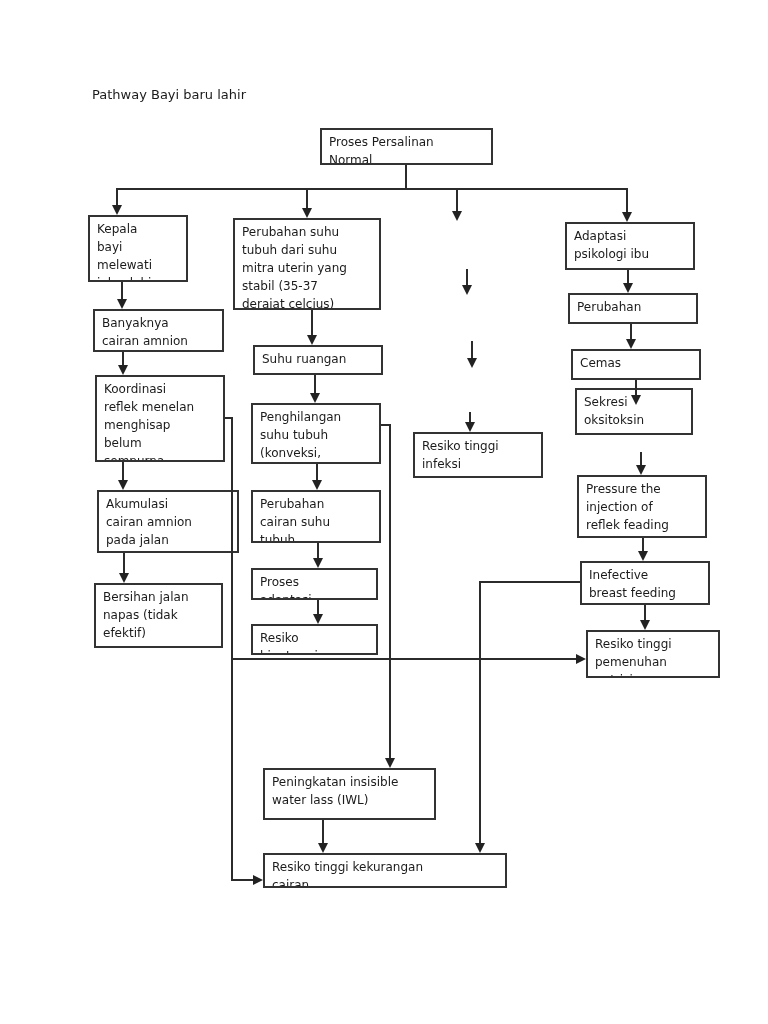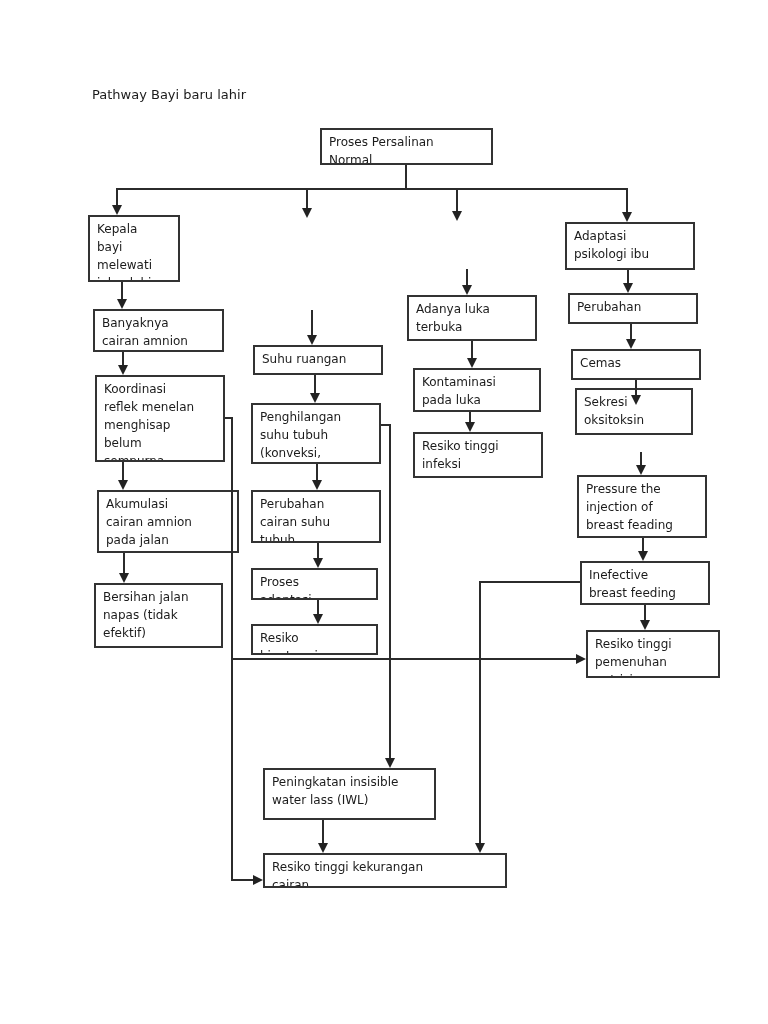--- a/index.html
+++ b/index.html
@@ -21,21 +21,21 @@
 
 <div id="page">
 
   <div id="doc-title">Pathway Bayi baru lahir</div>
 
   <div class="node" style="left:320px;top:128px;width:173px;height:37px">
     <span class="ln">Proses Persalinan</span>
     <span class="ln">Normal</span>
   </div>
 
-  <div class="node" style="left:88px;top:215px;width:92px;height:67px">
+  <div class="node" style="left:88px;top:215px;width:100px;height:67px">
     <span class="ln">Kepala</span>
     <span class="ln">bayi</span>
     <span class="ln">melewati</span>
     <span class="ln">jalan lahir</span>
   </div>
 
   <div class="node" style="left:93px;top:309px;width:131px;height:43px">
     <span class="ln">Banyaknya</span>
     <span class="ln">cairan amnion</span>
     <span class="ln">intra uterin</span>
@@ -54,20 +54,27 @@
     <span class="ln">cairan amnion</span>
     <span class="ln">pada jalan</span>
   </div>
 
   <div class="node" style="left:94px;top:583px;width:129px;height:65px">
     <span class="ln">Bersihan jalan</span>
     <span class="ln">napas (tidak</span>
     <span class="ln">efektif)</span>
   </div>
 
+  <div class="node" style="left:233px;top:218px;width:148px;height:92px">
+    <span class="ln">Perubahan suhu</span>
+    <span class="ln">tubuh dari suhu</span>
+    <span class="ln">mitra uterin yang</span>
+    <span class="ln">stabil (35-37</span>
+    <span class="ln">derajat celcius)</span>
+  </div>
 
   <div class="node" style="left:253px;top:345px;width:130px;height:30px">
     <span class="ln">Suhu ruangan</span>
   </div>
 
   <div class="node" style="left:251px;top:403px;width:130px;height:61px">
     <span class="ln">Penghilangan</span>
     <span class="ln">suhu tubuh</span>
     <span class="ln">(konveksi,</span>
     <span class="ln">radiasi)</span>
@@ -93,29 +100,21 @@
     <span class="ln">Peningkatan insisible</span>
     <span class="ln">water lass (IWL)</span>
   </div>
 
   <div class="node" style="left:263px;top:853px;width:244px;height:35px">
     <span class="ln">Resiko tinggi kekurangan</span>
     <span class="ln">cairan</span>
   </div>
 
 
-  <div class="node" style="left:407px;top:295px;width:130px;height:46px">
-    <span class="ln">Adanya luka</span>
-    <span class="ln">terbuka</span>
-  </div>
-
-  <div class="node" style="left:413px;top:368px;width:128px;height:44px">
-    <span class="ln">Kontaminasi</span>
-    <span class="ln">pada luka</span>
-  </div>
+
 
   <div class="node" style="left:413px;top:432px;width:130px;height:46px">
     <span class="ln">Resiko tinggi</span>
     <span class="ln">infeksi</span>
   </div>
 
   <div class="node" style="left:565px;top:222px;width:130px;height:48px">
     <span class="ln">Adaptasi</span>
     <span class="ln">psikologi ibu</span>
   </div>
@@ -131,21 +130,21 @@
 
   <div class="node" style="left:575px;top:388px;width:118px;height:47px">
     <span class="ln">Sekresi</span>
     <span class="ln">oksitoksin</span>
     <span class="ln">menurun</span>
   </div>
 
   <div class="node" style="left:577px;top:475px;width:130px;height:63px">
     <span class="ln">Pressure the</span>
     <span class="ln">injection of</span>
-    <span class="ln">breast feading</span>
+    <span class="ln">reflek feading</span>
   </div>
 
   <div class="node" style="left:580px;top:561px;width:130px;height:44px">
     <span class="ln">Inefective</span>
     <span class="ln">breast feeding</span>
   </div>
 
   <div class="node" style="left:586px;top:630px;width:134px;height:48px">
     <span class="ln">Resiko tinggi</span>
     <span class="ln">pemenuhan</span>

